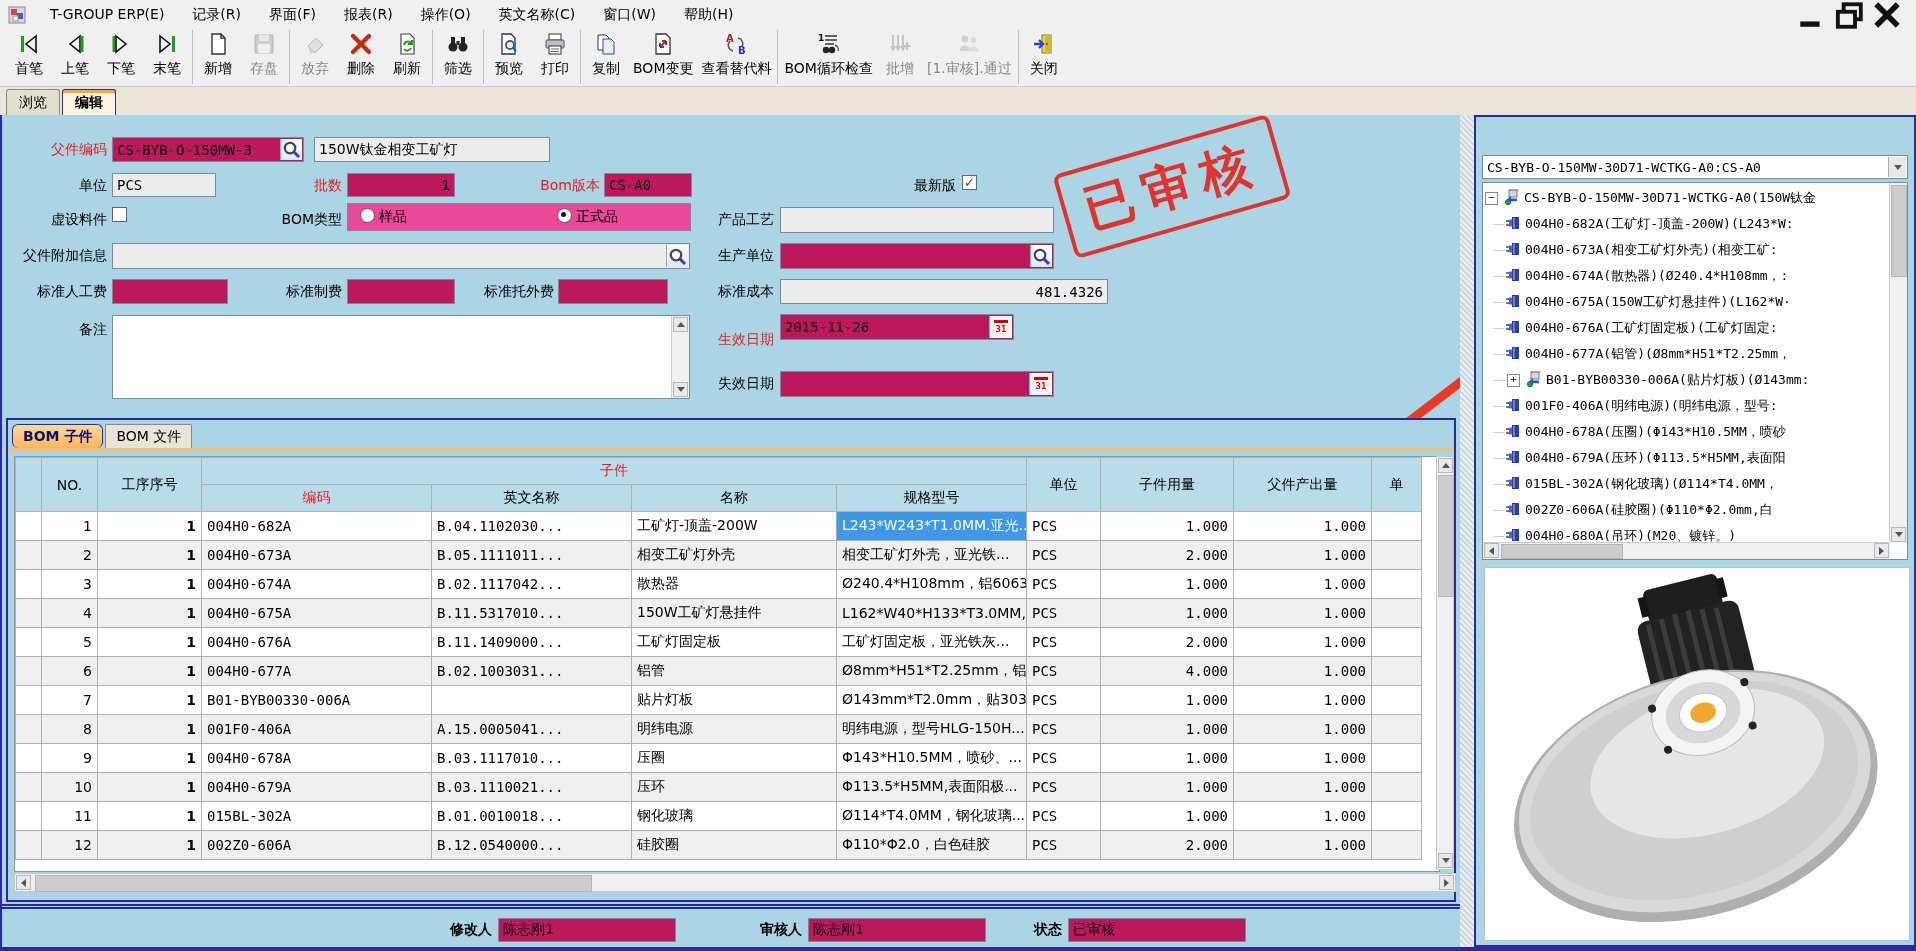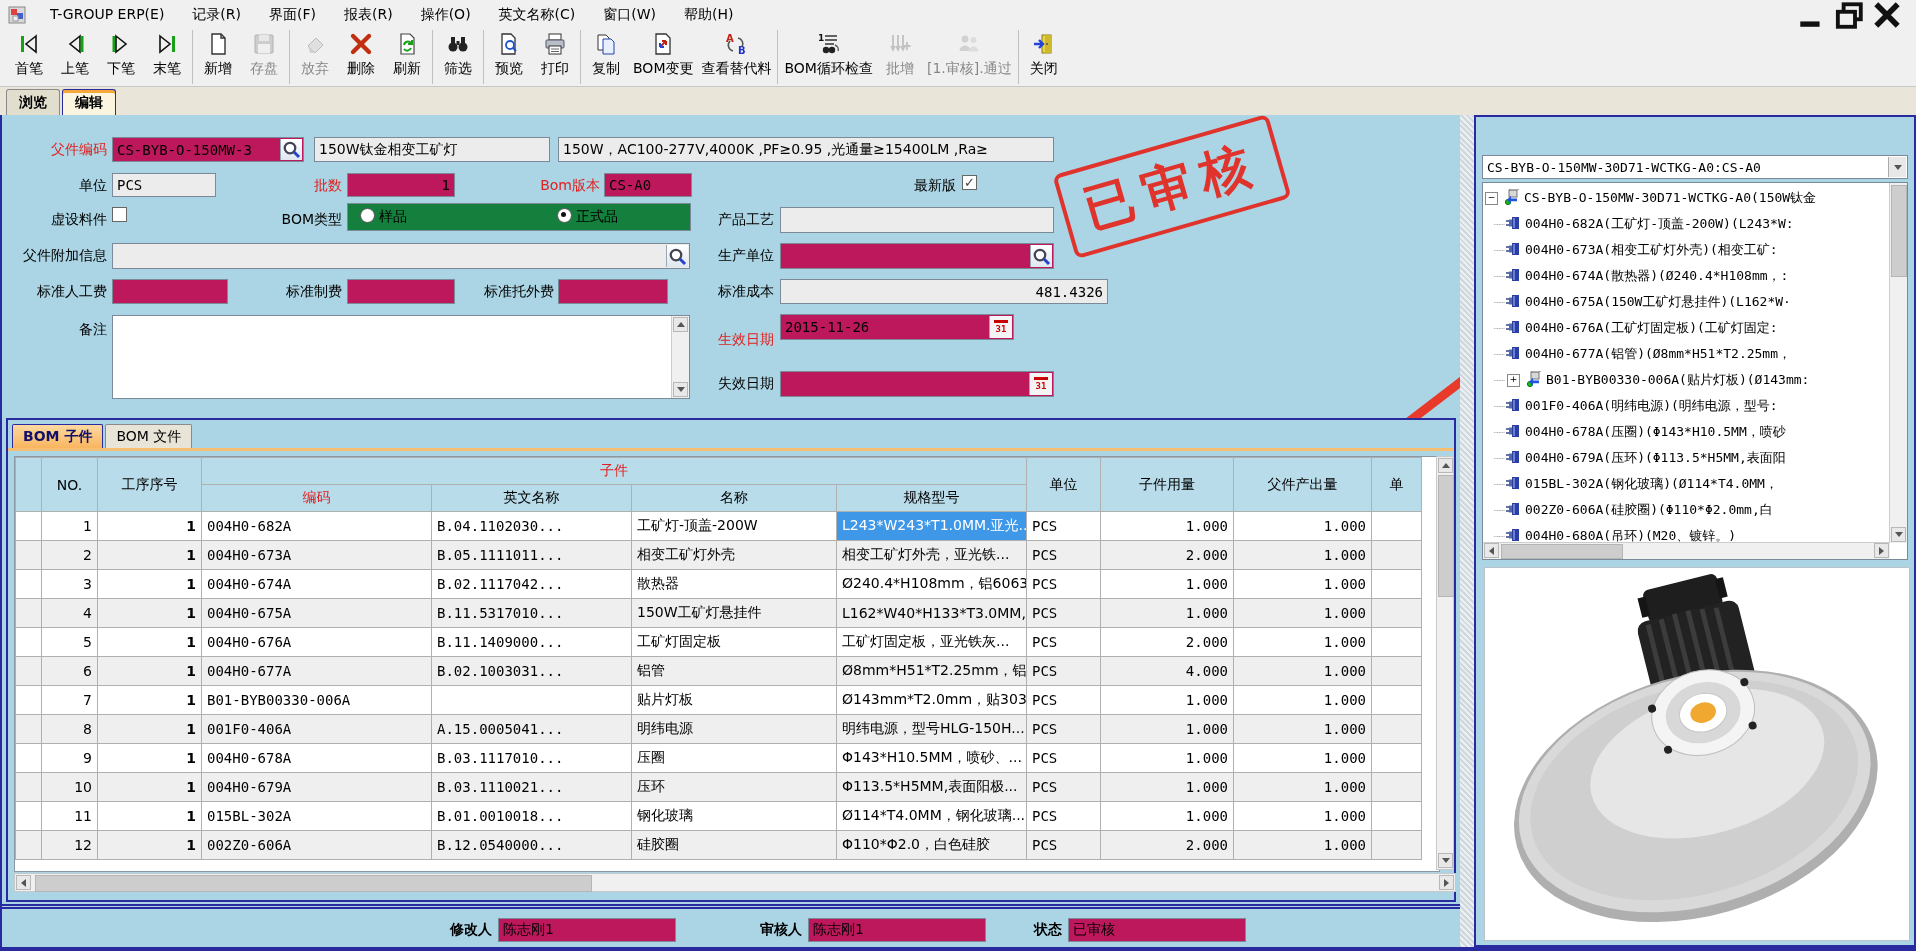--- a/index.html
+++ b/index.html
@@ -22,21 +22,21 @@
   .tgroup:last-child{border-right:none;}
   .tbtn{display:flex;flex-direction:column;align-items:center;justify-content:flex-start;
         padding:1px 4px;min-width:38px;cursor:default;}
   .tbtn svg{width:24px;height:24px;}
   .tbtn .tlabel{font-size:14px;line-height:16px;white-space:nowrap;margin-top:1px;}
   .tbtn.disabled{opacity:.45;filter:grayscale(1);}
 
   
   #tabrow{position:absolute;left:0;top:87px;width:1916px;height:28px;background:#E9E5D9;display:flex;align-items:flex-end;padding-left:6px;box-sizing:border-box;}
   .mtab{padding:4px 12px 3px;border:1px solid #8A8A8A;border-bottom:none;background:#E2DECE;margin-right:2px;
-        border-radius:3px 3px 0 0;font-size:14px;font-weight:bold;}
+        border-radius:3px 3px 0 0;font-size:14px;}
   .mtab.active{background:#FBF4DF;font-weight:bold;border-color:#2A2AA0;box-shadow:inset 0 3px 0 #F5A93B;}
 
   
   #workarea{position:absolute;left:0;top:115px;width:1916px;height:836px;background:#ABD5E4;
             border-left:2px solid #2A2AA0;border-bottom:4px solid #2A2AA0;box-sizing:border-box;}
 
   
   .lbl{position:absolute;text-align:right;white-space:nowrap;}
   .lbl.red{color:#E02020;}
   .fld{position:absolute;background:#be185d;border:1px solid #7A8A99;box-sizing:border-box;
@@ -45,42 +45,42 @@
   .fld.rt{justify-content:flex-end;}
   .sbtn{position:absolute;right:1px;top:1px;bottom:1px;width:21px;background:linear-gradient(#fff,#dfe7ef);
         border-left:1px solid #9AA8B5;display:flex;align-items:center;justify-content:center;}
   .calbtn{position:absolute;right:1px;top:1px;bottom:1px;width:22px;background:#F4F4F4;border-left:1px solid #9AA8B5;
         display:flex;flex-direction:column;align-items:center;justify-content:center;font-size:9px;font-weight:bold;color:#C00;}
   .calbtn i{display:block;width:14px;height:3px;background:#C00;margin-bottom:1px;}
   .chk{position:absolute;width:15px;height:15px;background:#fff;border:1px solid #666;box-sizing:border-box;
        display:flex;align-items:center;justify-content:center;font-size:13px;color:#444;font-weight:bold;}
   .radio{width:13px;height:13px;border-radius:50%;border:1px solid #555;background:#fff;display:inline-block;position:relative;margin-right:4px;vertical-align:-2px;}
   .radio.sel::after{content:"";position:absolute;left:3px;top:3px;width:5px;height:5px;border-radius:50%;background:#111;}
-  #radiobox{position:absolute;left:345px;top:88px;width:344px;height:28px;background:#15803d;border:1px solid #7A8A99;display:flex;align-items:center;box-sizing:border-box;}
+  #radiobox{position:absolute;left:345px;top:88px;width:344px;height:28px;background:#ec4899;border:1px solid #7A8A99;display:flex;align-items:center;box-sizing:border-box;}
   #radiobox .ropt{margin-left:12px;white-space:nowrap;}
   #radiobox .ropt:last-child{margin-left:150px;}
   #remark{position:absolute;left:110px;top:200px;width:578px;height:84px;background:#fff;border:1px solid #7A8A99;box-sizing:border-box;}
   #remark .vsb{position:absolute;right:0;top:0;bottom:0;width:17px;background:#F0F0F0;border-left:1px solid #CCC;}
   .sbarrow{position:absolute;left:1px;width:15px;height:15px;background:#E8E8E8;border:1px solid #B8B8B8;display:flex;align-items:center;justify-content:center;box-sizing:border-box;}
   .tri{width:0;height:0;border-left:4px solid transparent;border-right:4px solid transparent;}
   .tri.up{border-bottom:5px solid #555;}
   .tri.dn{border-top:5px solid #555;}
   .tri.lt{border-top:4px solid transparent;border-bottom:4px solid transparent;border-right:5px solid #555;border-left:none;}
   .tri.rt{border-top:4px solid transparent;border-bottom:4px solid transparent;border-left:5px solid #555;border-right:none;}
 
   
   #stamp{position:absolute;left:1058px;top:28px;padding:6px 18px;border:4px solid #E4271F;border-radius:8px;
          color:#E4271F;font-size:50px;font-weight:bold;letter-spacing:10px;transform:rotate(-16deg);opacity:.93;white-space:nowrap;}
   #redarrow{position:absolute;left:1378px;top:218px;pointer-events:none;}
 
   
   #bombox{position:absolute;left:4px;top:303px;width:1450px;height:484px;border:2px solid #2A2AA0;box-sizing:border-box;background:#ABD5E4;}
   #subtabs{height:28px;display:flex;align-items:flex-end;padding-left:4px;border-bottom:3px solid #F6BE71;}
   .stab{padding:3px 10px 2px;border:1px solid #8A8A8A;border-bottom:none;background:#E8E4D8;margin-right:2px;border-radius:2px 2px 0 0;font-size:14px;white-space:nowrap;}
-  .stab.active{background:linear-gradient(#FDD9A0,#F8B55F);font-weight:bold;color:#10106A;border-color:#2A2AA0;}
+  .stab.active{background:linear-gradient(#FDD9A0,#F8B55F);font-weight:bold;color:#10106A;border-color:#2A2AA0;border-radius:6px;}
 
   #tablewrap{position:absolute;left:6px;top:36px;width:1424px;height:414px;overflow:hidden;background:#fff;border:1px solid #8899A5;}
   table{border-collapse:collapse;table-layout:fixed;width:1406px;}
   th,td{border:1px solid #B0B0B0;padding:1px 5px;font-size:14px;overflow:hidden;white-space:nowrap;box-sizing:border-box;}
   thead th{background:#B9DCEA;font-weight:normal;height:27px;}
   thead th.grp{color:#E02020;}
   tbody td{height:29px;background:#fff;}
   tbody tr:nth-child(even) td{background:#EFEFEF;}
   td.rt{text-align:right;}
   td.ct{text-align:center;}
@@ -346,21 +346,20 @@
     <div class="fld mono" style="left:110px;top:22px;width:192px;height:25px;">
       <span>CS-BYB-O-150MW-3</span>
       <span class="sbtn">
           <svg viewBox="0 0 14 14">
             <circle cx="6" cy="6" r="3.5" fill="#fff" stroke="#445" stroke-width="1.5"></circle>
             <path d="M8.5 8.5 L12 12" stroke="#2244CC" stroke-width="2"></path>
           </svg>
         </span>
     </div>
     <div class="fld ro" style="left:312px;top:22px;width:236px;height:25px;">150W钛金相变工矿灯</div>
-    <div class="fld ro" style="left:556px;top:22px;width:496px;height:25px;">150W，AC100-277V,4000K ,PF≥0.95 ,光通量≥15400LM ,Ra≥</div>
 
     <span class="lbl" style="left:0;top:62px;width:105px;">单位</span>
     <div class="fld ro mono" style="left:110px;top:58px;width:104px;height:24px;">PCS</div>
     <span class="lbl red" style="left:240px;top:62px;width:100px;">批数</span>
     <div class="fld rt mono" style="left:345px;top:58px;width:108px;height:24px;">1</div>
     <span class="lbl red" style="left:498px;top:62px;width:100px;">Bom版本</span>
     <div class="fld mono" style="left:602px;top:58px;width:88px;height:24px;">CS-A0</div>
     <span class="lbl" style="left:848px;top:62px;width:106px;">最新版</span>
     <span class="chk" style="left:960px;top:60px;">✓</span>
 

